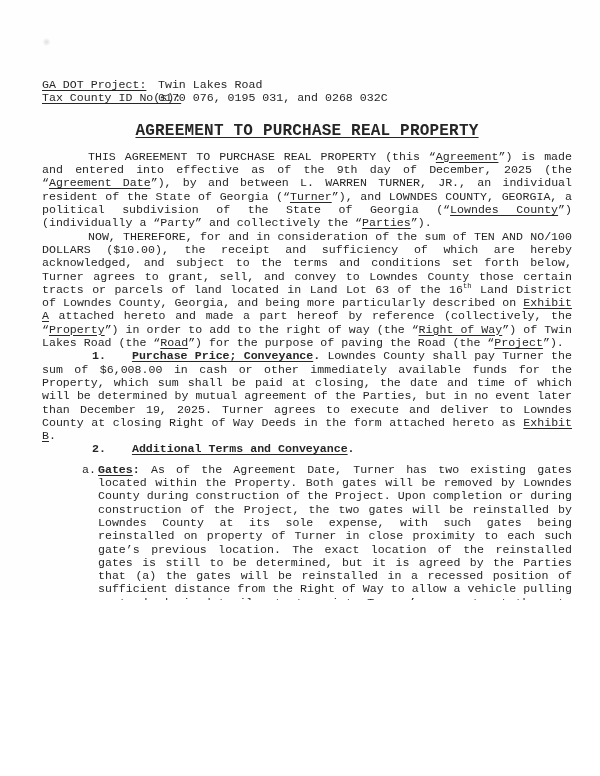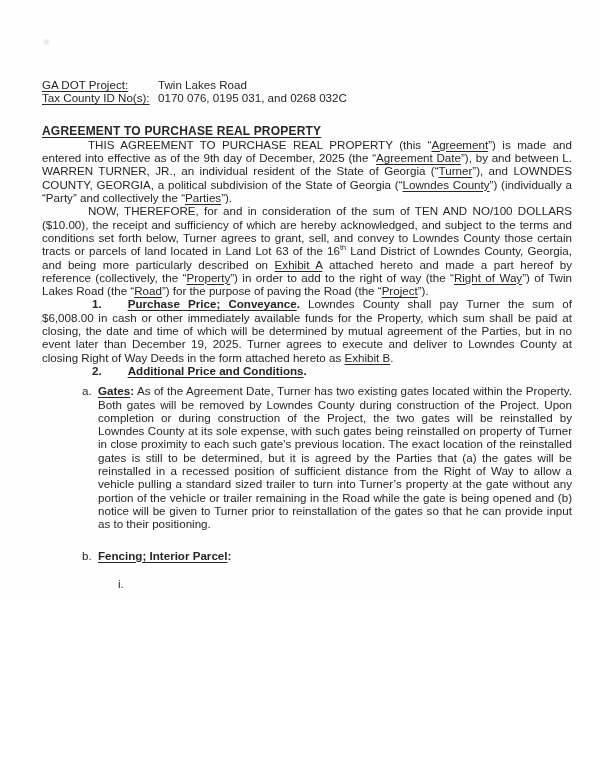--- a/index.html
+++ b/index.html
@@ -1,29 +1,29 @@
 <!DOCTYPE html>
 <html lang="en"><head>
 <meta charset="utf-8">
 <style>
   html,body{margin:0;padding:0;background:#ffffff;}
   .page{
     position:relative;width:600px;height:600px;background:#fffefe;overflow:hidden;
-    font-family:Liberation Sans, sans-serif;
+    font-family:Liberation Mono, monospace;
     color:#262626;font-size:11.6px;line-height:13.3px;
   }
   .content{position:absolute;left:42px;top:78px;width:530px;}
   .u{text-decoration:underline;text-underline-offset:1.5px;}
   .b{font-weight:bold;}
   .sup{vertical-align:super;font-size:0.62em;line-height:0;}
   .tab{display:inline-block;width:26px;}
   .j{text-align:justify;}
   .hdr-row{white-space:nowrap;}
   .hdr-label-wrap{display:inline-block;width:116px;}
-  .title{margin:20px 0 0 0;font-size:12px;font-weight:bold;letter-spacing:.2px;}
+  .title{margin:20px 0 12px 0;text-align:center;font-size:16px;font-weight:bold;letter-spacing:.2px;}
   p.para{margin:0;}
   .indent{text-indent:46px;}
   .indent-num{text-indent:50px;}
   .p1{margin-top:13px;}
   .p2{margin-top:19px;}
   .s1{margin-top:14px;}
   .s2{margin-top:21px;font-weight:bold;}
   .li{position:relative;margin:0;}
   .li .marker{position:absolute;top:0;}
   .li-a{margin-top:7px;padding-left:56px;}
@@ -55,21 +55,21 @@
     </div>
 
     <h1 class="title"><span class="u">AGREEMENT TO PURCHASE REAL PROPERTY</span></h1>
 
     <p class="para indent j p1"><span>THIS AGREEMENT TO PURCHASE REAL PROPERTY (this “</span><span class="u">Agreement</span><span>”) is made and entered into effective as of the 9th day of December, 2025 (the “</span><span class="u">Agreement Date</span><span>”), by and between L. WARREN TURNER, JR., an individual resident of the State of Georgia (“</span><span class="u">Turner</span><span>”), and LOWNDES COUNTY, GEORGIA, a political subdivision of the State of Georgia (“</span><span class="u">Lowndes County</span><span>”) (individually a “Party” and collectively the “</span><span class="u">Parties</span><span>”).</span></p>
 
     <p class="para indent j p2"><span>NOW, THEREFORE, for and in consideration of the sum of TEN AND NO/100 DOLLARS ($10.00), the receipt and sufficiency of which are hereby acknowledged, and subject to the terms and conditions set forth below, Turner agrees to grant, sell, and convey to Lowndes County those certain tracts or parcels of land located in Land Lot 63 of the 16</span><span class="sup">th</span><span> Land District of Lowndes County, Georgia, and being more particularly described on </span><span class="u">Exhibit A</span><span> attached hereto and made a part hereof by reference (collectively, the “</span><span class="u">Property</span><span>”) in order to add to the right of way (the “</span><span class="u">Right of Way</span><span>”) of Twin Lakes Road (the “</span><span class="u">Road</span><span>”) for the purpose of paving the Road (the “</span><span class="u">Project</span><span>”).</span></p>
 
     <p class="para indent-num j s1"><span class="b">1.</span><span class="tab"></span><span class="b u">Purchase Price; Conveyance</span><span class="b">.</span><span> Lowndes County shall pay Turner the sum of $6,008.00 in cash or other immediately available funds for the Property, which sum shall be paid at closing, the date and time of which will be determined by mutual agreement of the Parties, but in no event later than December 19, 2025. Turner agrees to execute and deliver to Lowndes County at closing Right of Way Deeds in the form attached hereto as </span><span class="u">Exhibit B</span><span>.</span></p>
 
-    <p class="para indent-num s2"><span class="b">2.</span><span class="tab"></span><span class="b u">Additional Price and Conditions</span><span class="b">.</span></p>
+    <p class="para indent-num s2"><span class="b">2.</span><span class="tab"></span><span class="b u">Additional Terms and Conveyance</span><span class="b">.</span></p>
 
     <div class="li li-a">
       <span class="marker">a.</span>
       <div class="li-body j"><span class="b u">Gates</span><span class="b">:</span><span> As of the Agreement Date, Turner has two existing gates located within the Property. Both gates will be removed by Lowndes County during construction of the Project. Upon completion or during construction of the Project, the two gates will be reinstalled by Lowndes County at its sole expense, with such gates being reinstalled on property of Turner in close proximity to each such gate’s previous location. The exact location of the reinstalled gates is still to be determined, but it is agreed by the Parties that (a) the gates will be reinstalled in a recessed position of sufficient distance from the Right of Way to allow a vehicle pulling a standard sized trailer to turn into Turner’s property at the gate without any portion of the vehicle or trailer remaining in the Road while the gate is being opened and (b) notice will be given to Turner prior to reinstallation of the gates so that he can provide input as to their positioning.</span></div>
     </div>
 
     <div class="li li-b">
       <span class="marker">b.</span>
       <div class="li-body"><span class="b u">Fencing; Interior Parcel</span><span class="b">:</span></div>
     </div>

